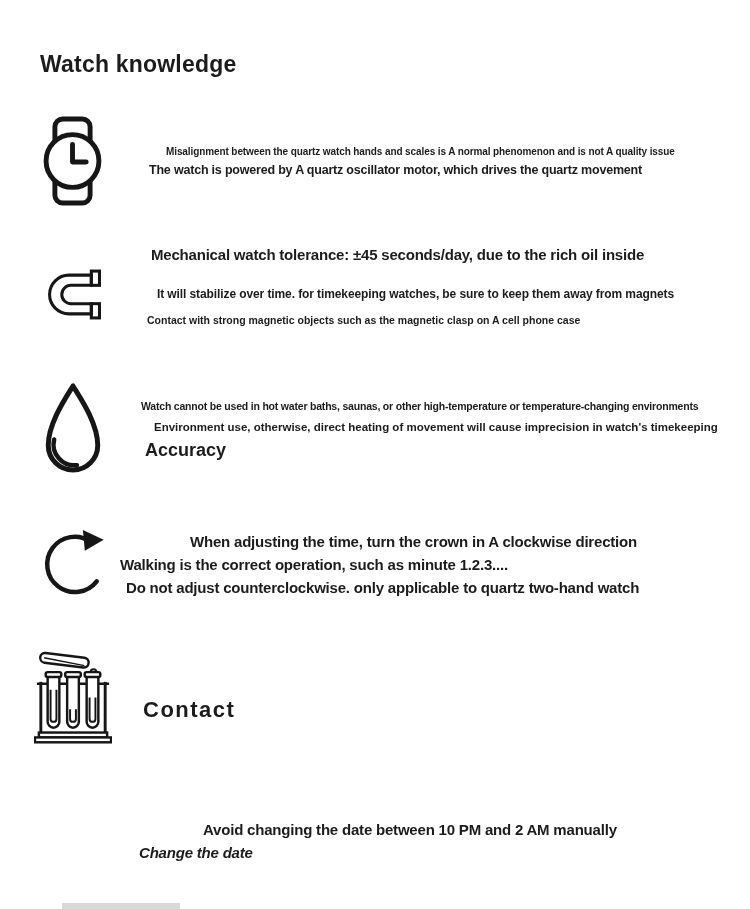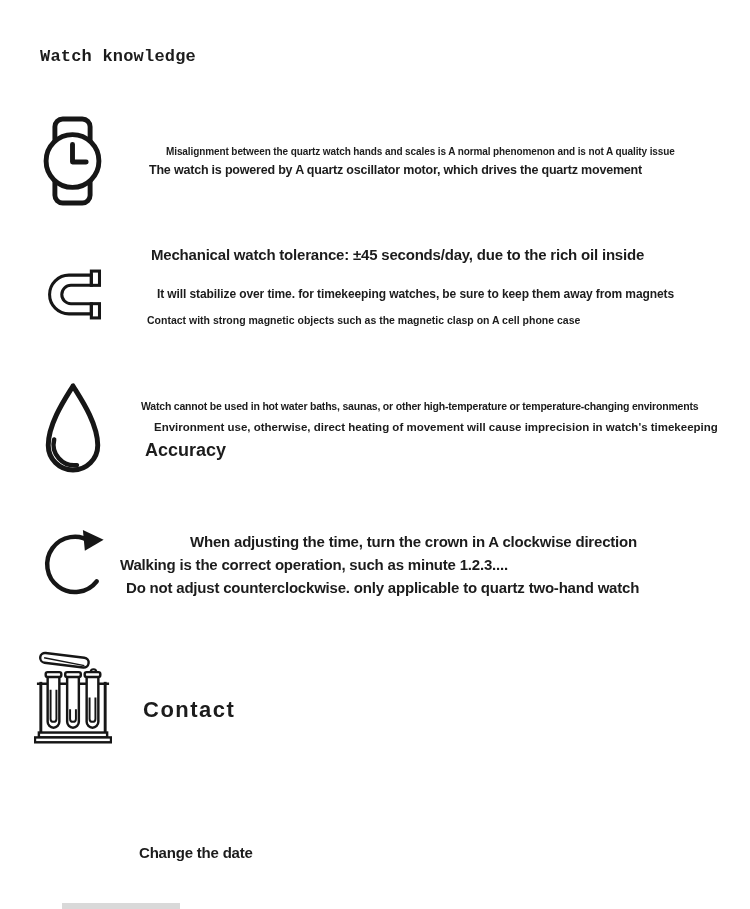--- a/index.html
+++ b/index.html
@@ -3,21 +3,21 @@
 <meta charset="utf-8">
 <style>
   html,body{margin:0;padding:0;background:#ffffff;}
   .page{
     position:relative;width:750px;height:909px;background:#ffffff;overflow:hidden;
     font-family:"Liberation Sans","DejaVu Sans",sans-serif;color:#1c1c1c;
   }
   .ln{position:absolute;white-space:nowrap;font-weight:700;color:#1c1c1c;line-height:1.15;}
   .icon{position:absolute;}
   .icon svg{display:block;width:100%;height:100%;}
-  #title{left:40px;top:36px;font-size:17px;letter-spacing:0.2px;font-family:Liberation Mono, monospace;}
+  #title{left:40px;top:36px;font-size:23px;letter-spacing:0.2px;}
 
   #s1-icon{left:41px;top:116px;width:63px;height:90px;}
   #s1-l1{left:166px;top:146px;font-size:10px;letter-spacing:-0.1px;}
   #s1-l2{left:149px;top:163px;font-size:12.5px;letter-spacing:-0.2px;}
 
   #s2-icon{left:44px;top:267px;width:58px;height:55px;}
   #s2-l1{left:151px;top:246px;font-size:15px;letter-spacing:-0.2px;}
   #s2-l2{left:157px;top:288px;font-size:12px;letter-spacing:-0.1px;}
   #s2-l3{left:147px;top:314px;font-size:10.5px;}
 
@@ -30,21 +30,21 @@
   #s4-l1{left:190px;top:533px;font-size:15px;letter-spacing:-0.2px;text-align:center;}
   #s4-l2{left:120px;top:556px;font-size:15px;letter-spacing:-0.2px;}
   #s4-l3{left:126px;top:579px;font-size:15px;letter-spacing:-0.2px;}
 
   #s5-icon{left:34px;top:646px;width:78px;height:99px;}
   #s5-l1{left:154px;top:680px;font-size:12px;}
   #s5-l2{left:143px;top:697px;font-size:22px;letter-spacing:1.5px;}
 
   #s6-icon{left:40px;top:797px;width:62px;height:86px;}
   #s6-l1{left:203px;top:821px;font-size:15px;letter-spacing:-0.2px;}
-  #s6-l2{left:139px;top:844px;font-size:15px;letter-spacing:-0.2px;}
+  #s6-l2{left:139px;top:844px;font-size:15px;letter-spacing:-0.2px;font-style:italic;}
 
   #peek{position:absolute;left:62px;top:903px;width:118px;height:6px;background:#d9d9d9;}
 </style>
 </head>
 <body>
 
 <div class="page">
 
   <h1 class="ln" id="title">Watch knowledge</h1>
 
@@ -107,17 +107,18 @@
       <path d="M37 64 V74 A3 3 0 0 0 43 74 V64" stroke-width="2"></path>
       <path d="M54 30 V77 A6 6 0 0 0 66 77 V30" fill="#ffffff" stroke-width="2.5"></path>
       <rect x="52" y="26" width="16" height="5" rx="2" fill="#ffffff" stroke-width="2.5"></rect>
       <path d="M57 52 V74 A3 3 0 0 0 63 74 V52" stroke-width="2"></path>
       <rect x="5" y="88" width="70" height="5" fill="#ffffff" stroke-width="2.5"></rect>
       <rect x="1" y="93" width="78" height="5" fill="#ffffff" stroke-width="2.5"></rect>
     </svg>
   </div>
   <div class="ln" id="s5-l2">Contact</div>
 
+  <div class="ln" id="s6-l1">Avoid changing the date between 10 PM and 2 AM manually</div>
   <div class="ln" id="s6-l2">Change the date</div>
 
   <div id="peek"></div>
 
 </div>
 
 </body></html>

